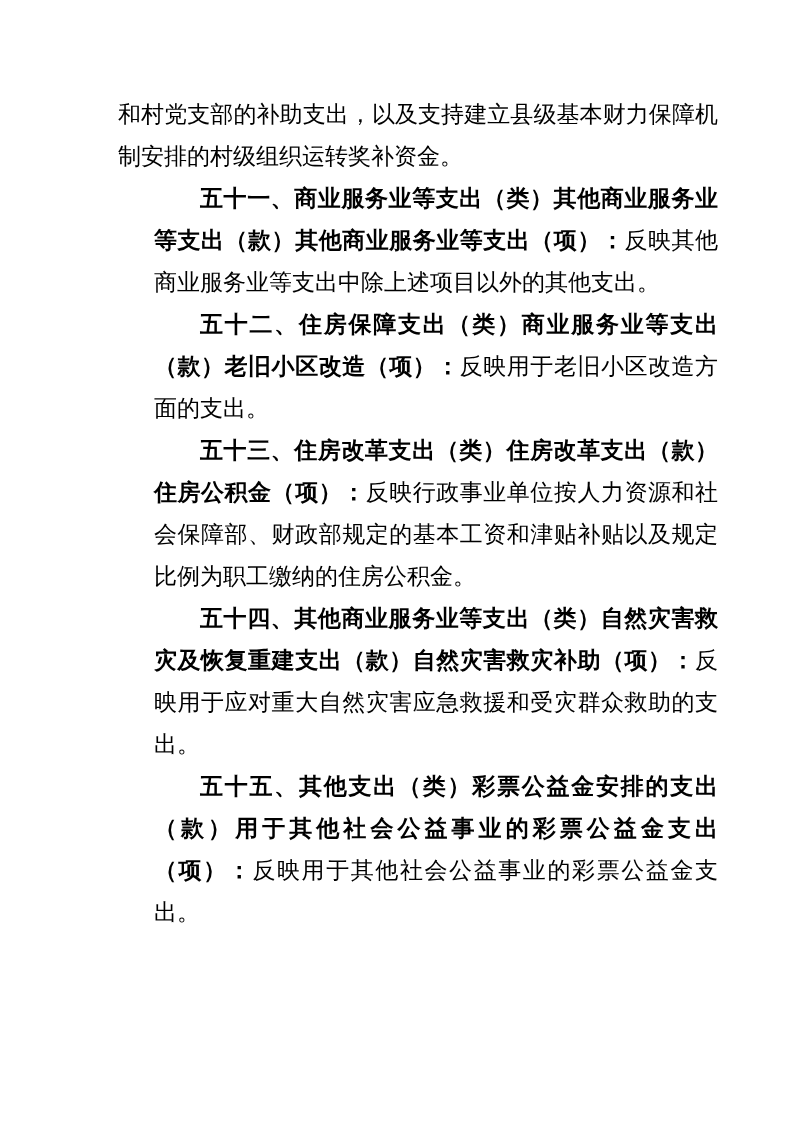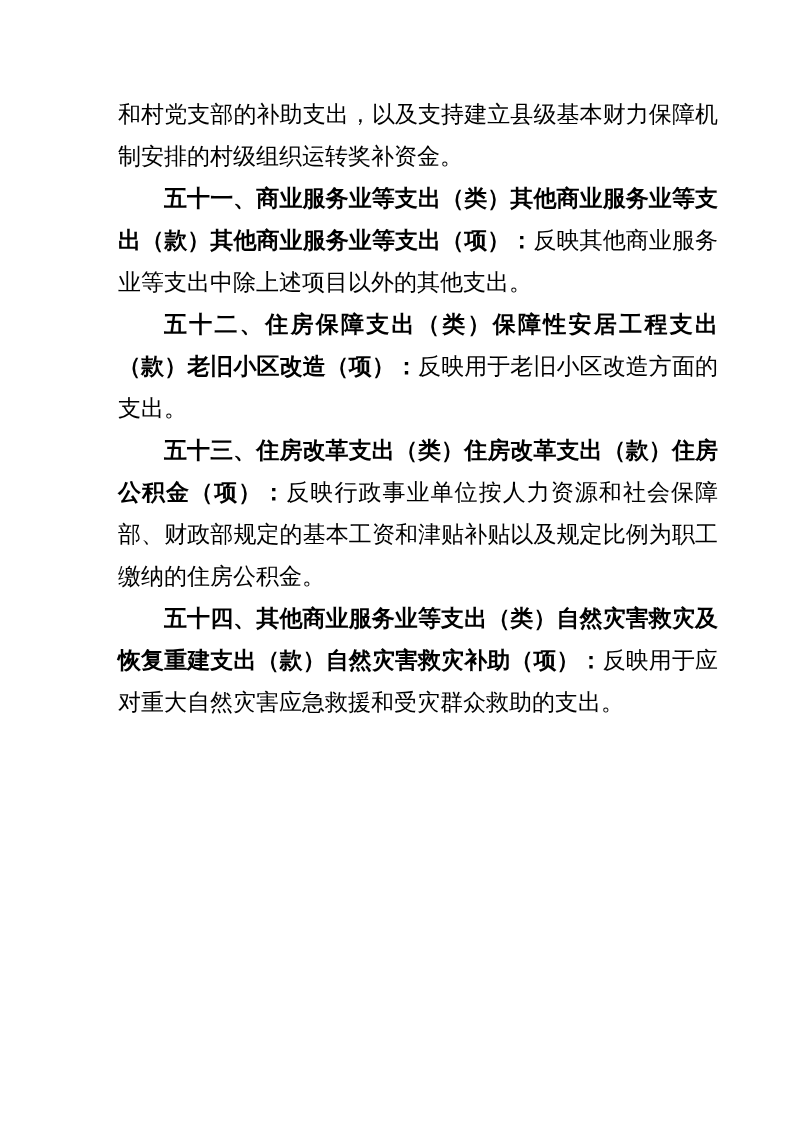--- a/index.html
+++ b/index.html
@@ -26,39 +26,41 @@
     font-family: "Liberation Serif", "DejaVu Serif", serif;
     font-size: 23px;
     line-height: 42px;
     color: #000000;
     text-align: justify;
     text-align-last: left;
     letter-spacing: 0;
   }
   .para.indent {
     text-indent: 2em;
+    margin-left: 36px;
   }
   .head {
     font-weight: 700;
   }
   .body-text {
     font-weight: 400;
   }
 </style>
 </head>
 <body>
 
 <div class="page">
   <div class="content">
 
     <p class="para"><span>和村党支部的补助支出，以及支持建立县级基本财力保障机制安排的村级组织运转奖补资金。</span></p>
 
     <p class="para indent"><span class="head">五十一、商业服务业等支出（类）其他商业服务业等支出（款）其他商业服务业等支出（项）：</span><span class="body-text">反映其他商业服务业等支出中除上述项目以外的其他支出。</span></p>
 
-    <p class="para indent"><span class="head">五十二、住房保障支出（类）保障性安居工程支出（款）老旧小区改造（项）：</span><span class="body-text">反映用于老旧小区改造方面的支出。</span></p>
+    <p class="para indent"><span class="head">五十二、住房保障支出（类）商业服务业等支出（款）老旧小区改造（项）：</span><span class="body-text">反映用于老旧小区改造方面的支出。</span></p>
 
     <p class="para indent"><span class="head">五十三、住房改革支出（类）住房改革支出（款）住房公积金（项）：</span><span class="body-text">反映行政事业单位按人力资源和社会保障部、财政部规定的基本工资和津贴补贴以及规定比例为职工缴纳的住房公积金。</span></p>
 
     <p class="para indent"><span class="head">五十四、其他商业服务业等支出（类）自然灾害救灾及恢复重建支出（款）自然灾害救灾补助（项）：</span><span class="body-text">反映用于应对重大自然灾害应急救援和受灾群众救助的支出。</span></p>
 
+    <p class="para indent"><span class="head">五十五、其他支出（类）彩票公益金安排的支出（款）用于其他社会公益事业的彩票公益金支出（项）：</span><span class="body-text">反映用于其他社会公益事业的彩票公益金支出。</span></p>
 
   </div>
 </div>
 
 </body></html>

